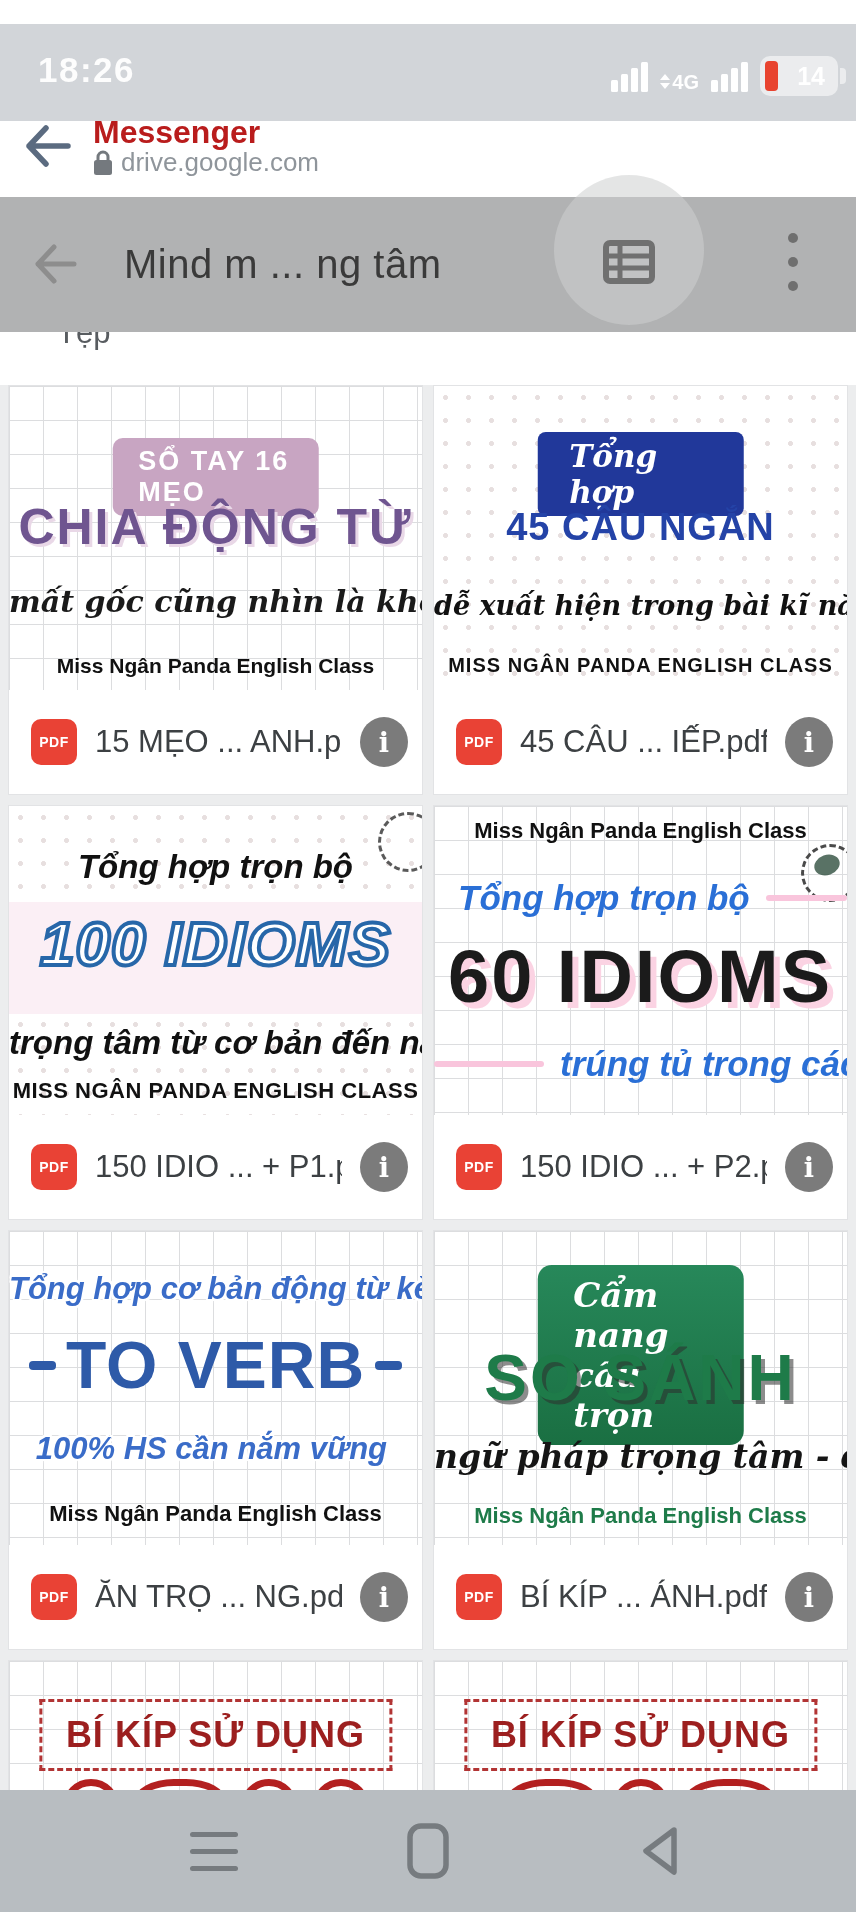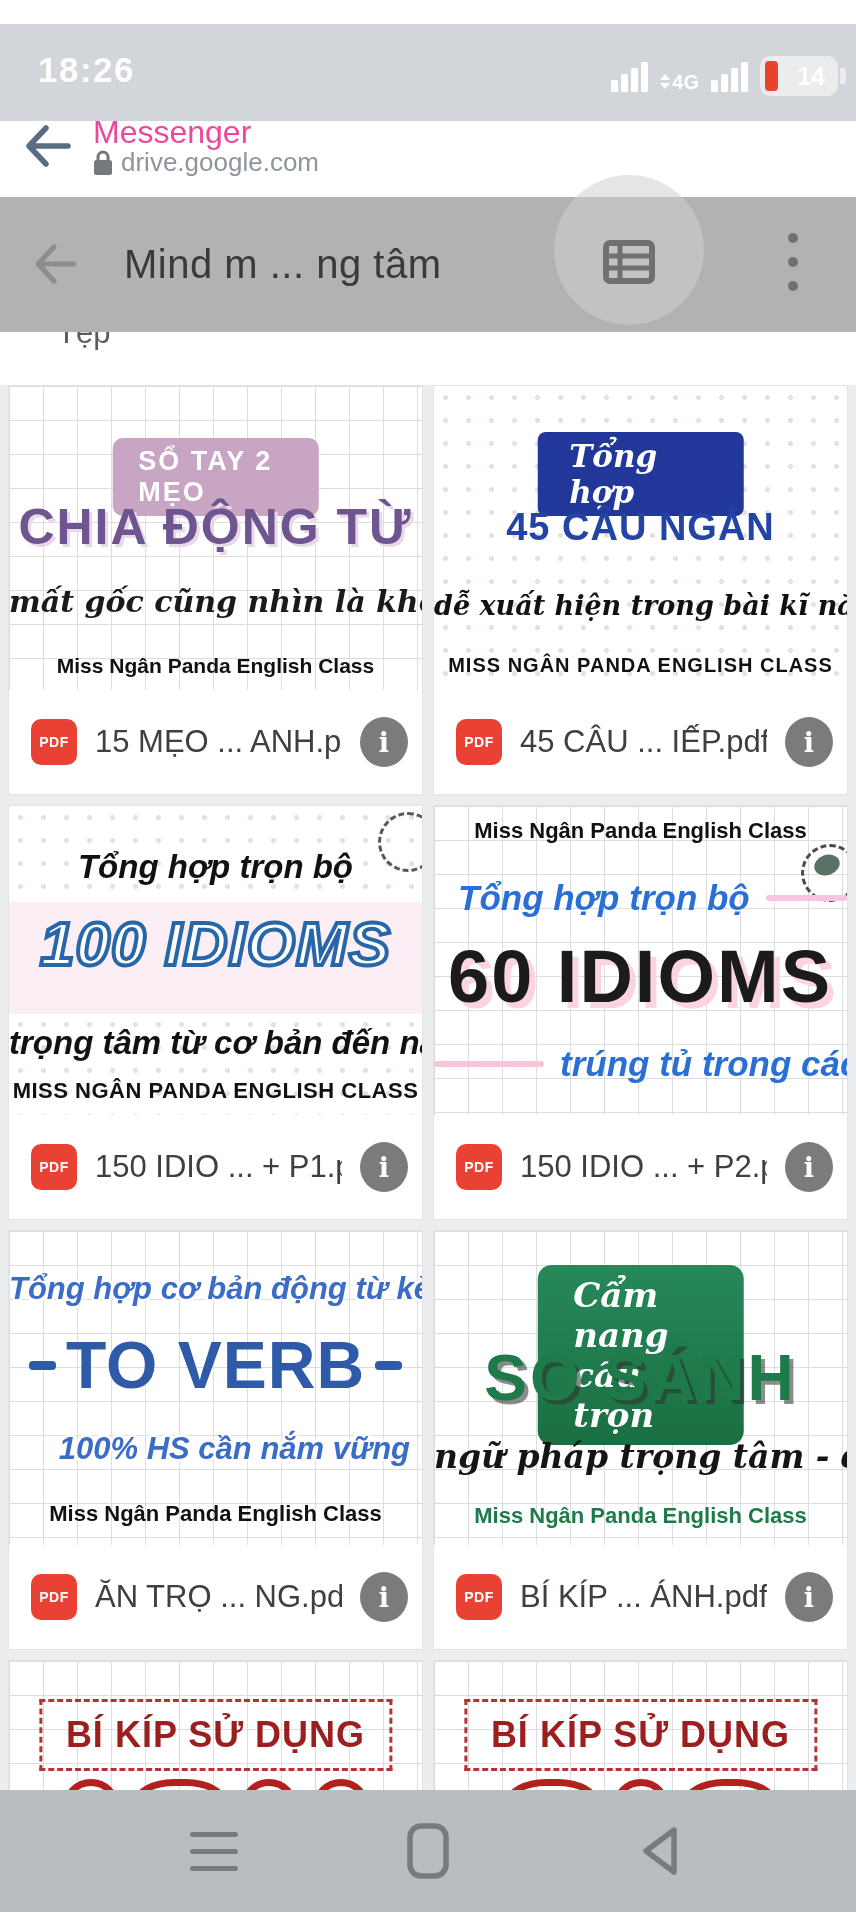--- a/index.html
+++ b/index.html
@@ -20,21 +20,21 @@
   .net-label{font-size:20px;font-weight:700;color:#fff;line-height:20px;}
   .battery{position:relative;display:flex;align-items:center;margin-bottom:2px;}
   .batt-body{position:relative;width:78px;height:40px;border-radius:10px;background:rgba(255,255,255,.55);}
   .batt-red{position:absolute;left:5px;top:5px;width:13px;height:30px;border-radius:4px;background:#e8432f;}
   .batt-num{position:absolute;right:13px;top:6px;font-size:25px;font-weight:700;color:#fff;}
   .batt-cap{width:6px;height:16px;margin-left:2px;border-radius:0 4px 4px 0;background:rgba(255,255,255,.55);}
 
   
   .browser-header{position:absolute;left:0;top:97px;width:856px;height:100px;background:#fff;z-index:6;}
   .mb-back{position:absolute;left:22px;top:24px;width:50px;height:50px;}
-  .mb-title{position:absolute;left:93px;top:17px;font-size:32px;font-weight:400;color:#ec4899;}
+  .mb-title{position:absolute;left:93px;top:17px;font-size:32px;font-weight:700;color:#b91c1c;}
   .mb-urlrow{position:absolute;left:93px;top:50px;display:flex;align-items:center;gap:8px;}
   .mb-url{font-size:26px;color:#8f959b;}
 
   
   .drive-toolbar{position:absolute;left:0;top:197px;width:856px;height:135px;background:#b1b2b3;z-index:30;}
   .ripple{position:absolute;left:554px;top:175px;width:150px;height:150px;border-radius:50%;
           background:rgba(206,207,207,.55);z-index:31;}
   .dt-inner{position:absolute;inset:0;z-index:32;}
   .dt-back{position:absolute;left:32px;top:44px;width:46px;height:46px;}
   .dt-title{position:absolute;left:124px;top:41px;font-size:40px;color:#3a3a3a;line-height:52px;letter-spacing:.5px;
@@ -98,21 +98,21 @@
   .c4-subrow{position:absolute;top:238px;left:0;right:0;display:flex;align-items:center;}
   .pink-line2{width:110px;height:6px;background:#f9c5dc;margin-right:16px;border-radius:3px;flex:none;}
   .c4-sub{font-size:35px;font-style:italic;font-weight:800;color:#2a6fd6;white-space:nowrap;}
 
   
   .halo{text-shadow:-2px -2px 0 #fff,2px -2px 0 #fff,-2px 2px 0 #fff,2px 2px 0 #fff,0 0 6px #fff;}
   .c5-tag{top:40px;font-size:31px;font-style:italic;font-weight:800;color:#3a6cc8;}
   .c5-titlerow{position:absolute;top:96px;left:20px;right:20px;display:flex;align-items:center;}
   .blue-line{flex:1;height:9px;background:#2e5aa8;border-radius:4px;}
   .c5-title{font-size:66px;font-weight:900;color:#2e5aa8;letter-spacing:1px;margin:0 10px;white-space:nowrap;}
-  .c5-sub{top:200px;text-align:right;padding-right:12px;box-sizing:border-box;font-size:31px;font-style:italic;
+  .c5-sub{top:200px;text-align:right;padding-right:35px;box-sizing:border-box;font-size:31px;font-style:italic;
           font-weight:800;color:#3a6cc8;}
   .c5-brand{top:270px;font-size:22px;font-weight:800;color:#111;}
 
   
   .c6-badge{position:absolute;top:34px;left:50%;transform:translateX(-50%);
             background:linear-gradient(#27885a,#1a6f42);color:#fff;border-radius:14px;padding:10px 36px;
             font-size:34px;font-style:italic;font-weight:700;font-family:"DejaVu Serif",serif;}
   .c6-title{top:110px;font-size:64px;font-weight:900;color:#1e7b49;letter-spacing:3px;
             text-shadow:4px 4px 0 rgba(45,45,45,.55);}
   .c6-sub{top:206px;font-size:33px;font-style:italic;font-weight:700;font-family:"DejaVu Serif",serif;color:#151515;}
@@ -194,21 +194,21 @@
     </div>
   </div>
 
   <div class="page-content">
     <div class="tep-label">Tệp</div>
     <div class="grid-bg"></div>
     <div class="file-grid">
 
       <div class="card h1">
         <div class="thumb grid-paper">
-          <span class="c1-badge">SỔ TAY 2 MẸO</span>
+          <span class="c1-badge">SỔ TAY 16 MẸO</span>
           <div class="ctr c1-title">CHIA ĐỘNG TỪ</div>
           <div class="ctr c1-sub">mất gốc cũng nhìn là khoanh</div>
           <div class="ctr c1-brand">Miss Ngân Panda English Class</div>
         </div>
         <div class="file-row">
           <span class="pdf-chip">PDF</span>
           <span class="file-name">15 MẸO ... ANH.pdf</span>
           <span class="info-btn">i</span>
         </div>
       </div>

